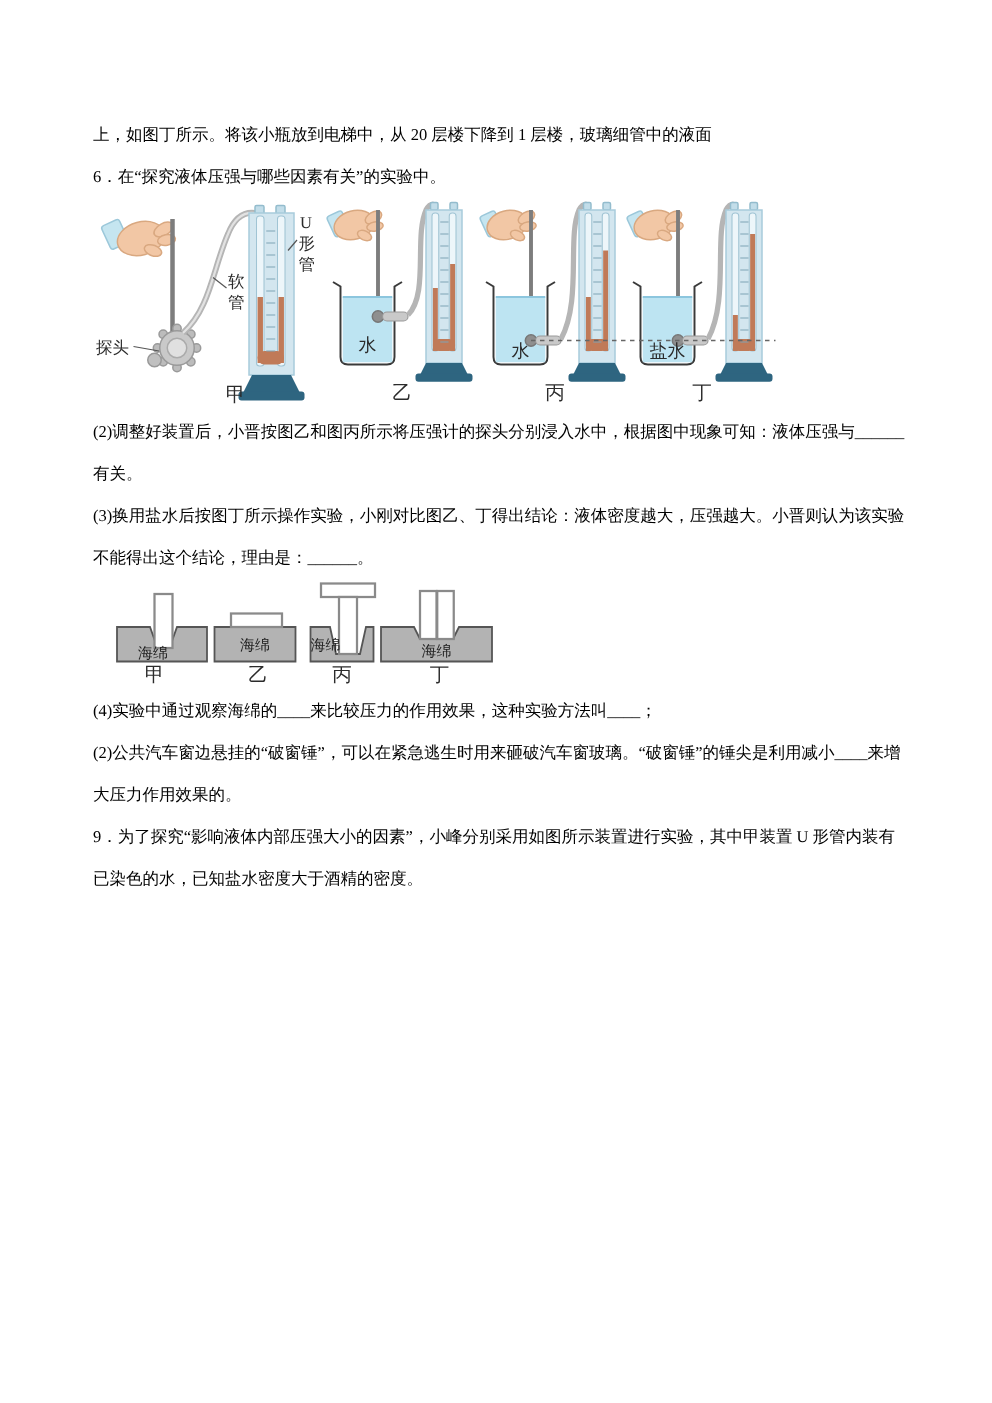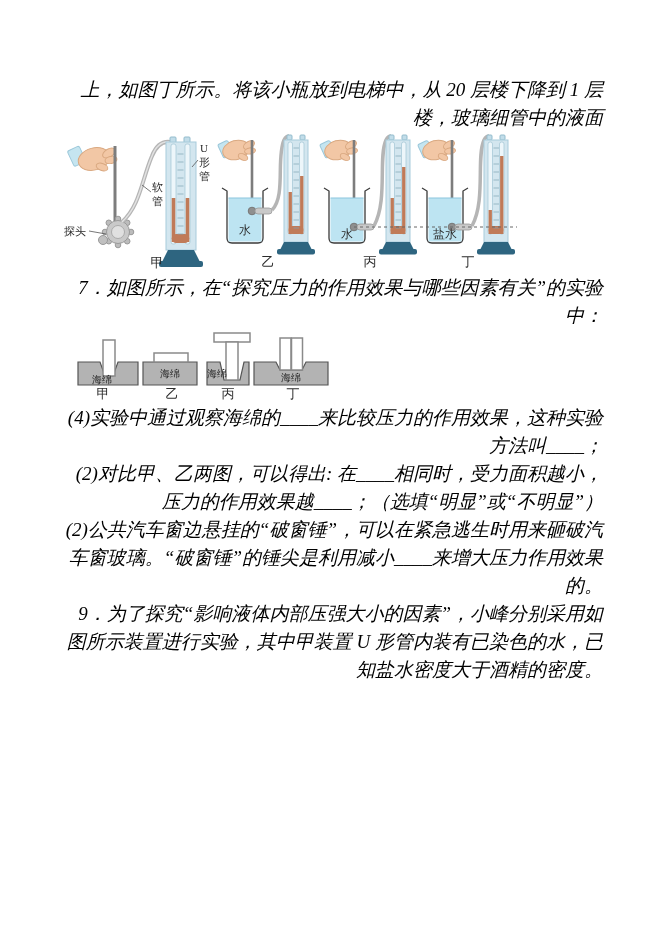--- a/index.html
+++ b/index.html
@@ -11,43 +11,43 @@
     color:#000;
     overflow:hidden;
   }
   .content{
     position:absolute;
     left:62px;top:76px;
     width:541px;
   }
   .content p{
     margin:0;
-    font-size:19px;
+    font-size:11px;
     line-height:28px;
     word-break:break-all;
-    text-align:right;
-    font-style:italic;
+    text-align:left;
   }
   .fig{display:block;margin:2px 0;}
   svg text{
     font-family:"Liberation Serif","DejaVu Serif",serif;
     fill:#2b2b2b;
   }
   .cap{font-size:13px;}
   .small-label{font-size:11px;}
   .beaker-label{font-size:12px;}
   .sponge-label{font-size:10px;fill:#222;}
 </style>
 </head>
 <body>
 
 <div class="page">
   <div class="content">
 
     <p>上，如图丁所示。将该小瓶放到电梯中，从 20 层楼下降到 1 层楼，玻璃细管中的液面</p>
+    <p>6．在“探究液体压强与哪些因素有关”的实验中。</p>
 
     <svg class="fig" width="541" height="138" viewBox="0 0 541 138">
 
       <g>
 
         <g>
           <rect x="8" y="14" width="13" height="17" rx="2" fill="#c5e5f0" stroke="#9cc8da" transform="rotate(-25 14 22)"></rect>
           <ellipse cx="32" cy="25" rx="16" ry="11" fill="#f2c7a5" stroke="#d9a880" transform="rotate(-15 32 25)"></ellipse>
           <ellipse cx="47" cy="19" rx="7" ry="4" fill="#f2c7a5" stroke="#d9a880" transform="rotate(-30 47 19)"></ellipse>
           <ellipse cx="49" cy="26" rx="6" ry="3.5" fill="#f2c7a5" stroke="#d9a880" transform="rotate(-10 49 26)"></ellipse>
@@ -193,21 +193,22 @@
           <path d="M71.5,14h5.5 M71.5,22h5.5 M71.5,30h5.5 M71.5,38h5.5 M71.5,46h5.5 M71.5,54h5.5 M71.5,62h5.5 M71.5,70h5.5 M71.5,78h5.5 M71.5,86h5.5 M71.5,94h5.5" stroke="#7fa3b5" stroke-width="0.7"></path>
           <path d="M58,116 L90,116 L86,108 L62,108 Z" fill="#2e6580"></path>
           <rect x="55" y="115" width="38" height="5.5" rx="2" fill="#2e6580"></rect>
         </g>
         <text class="cap" text-anchor="middle" x="46" y="132">丁</text>
       </g>
 
       <line x1="292" y1="93" x2="455" y2="93" stroke="#666" stroke-width="1" stroke-dasharray="3 3"></line>
     </svg>
 
-    <p>7．如图所示，在“探究压力的作用效果与哪些因素有关”的实验中：</p>
+    <p>(2)调整好装置后，小晋按图乙和图丙所示将压强计的探头分别浸入水中，根据图中现象可知：液体压强与______有关。</p>
+    <p>(3)换用盐水后按图丁所示操作实验，小刚对比图乙、丁得出结论：液体密度越大，压强越大。小晋则认为该实验不能得出这个结论，理由是：______。</p>
 
     <svg class="fig" width="541" height="70" viewBox="0 0 541 70">
 
       <g>
         <polygon points="16,30 38,30 43,44 51,44 56,30 76,30 76,53 16,53" fill="#b3b3b3" stroke="#555" stroke-width="1.2"></polygon>
         <rect x="41" y="8" width="12" height="36" fill="#ffffff" stroke="#8a8a8a" stroke-width="1.5"></rect>
         <text class="sponge-label" text-anchor="middle" x="40" y="50.5">海绵</text>
         <text class="cap" text-anchor="middle" x="41" y="66">甲</text>
       </g>
 
@@ -229,18 +230,17 @@
       <g>
         <polygon points="192,30 214,30 218,38 240,38 244,30 266,30 266,53 192,53" fill="#b3b3b3" stroke="#555" stroke-width="1.2"></polygon>
         <rect x="218" y="6" width="11" height="32" fill="#ffffff" stroke="#8a8a8a" stroke-width="1.5"></rect>
         <rect x="229.5" y="6" width="11" height="32" fill="#ffffff" stroke="#8a8a8a" stroke-width="1.5"></rect>
         <text class="sponge-label" text-anchor="middle" x="229" y="49">海绵</text>
         <text class="cap" text-anchor="middle" x="231" y="66">丁</text>
       </g>
     </svg>
 
     <p>(4)实验中通过观察海绵的____来比较压力的作用效果，这种实验方法叫____；</p>
-    <p>(2)对比甲、乙两图，可以得出: 在____相同时，受力面积越小，压力的作用效果越____；（选填“明显”或“不明显”）</p>
     <p>(2)公共汽车窗边悬挂的“破窗锤”，可以在紧急逃生时用来砸破汽车窗玻璃。“破窗锤”的锤尖是利用减小____来增大压力作用效果的。</p>
     <p>9．为了探究“影响液体内部压强大小的因素”，小峰分别采用如图所示装置进行实验，其中甲装置 U 形管内装有已染色的水，已知盐水密度大于酒精的密度。</p>
 
   </div>
 </div>
 
 </body></html>

